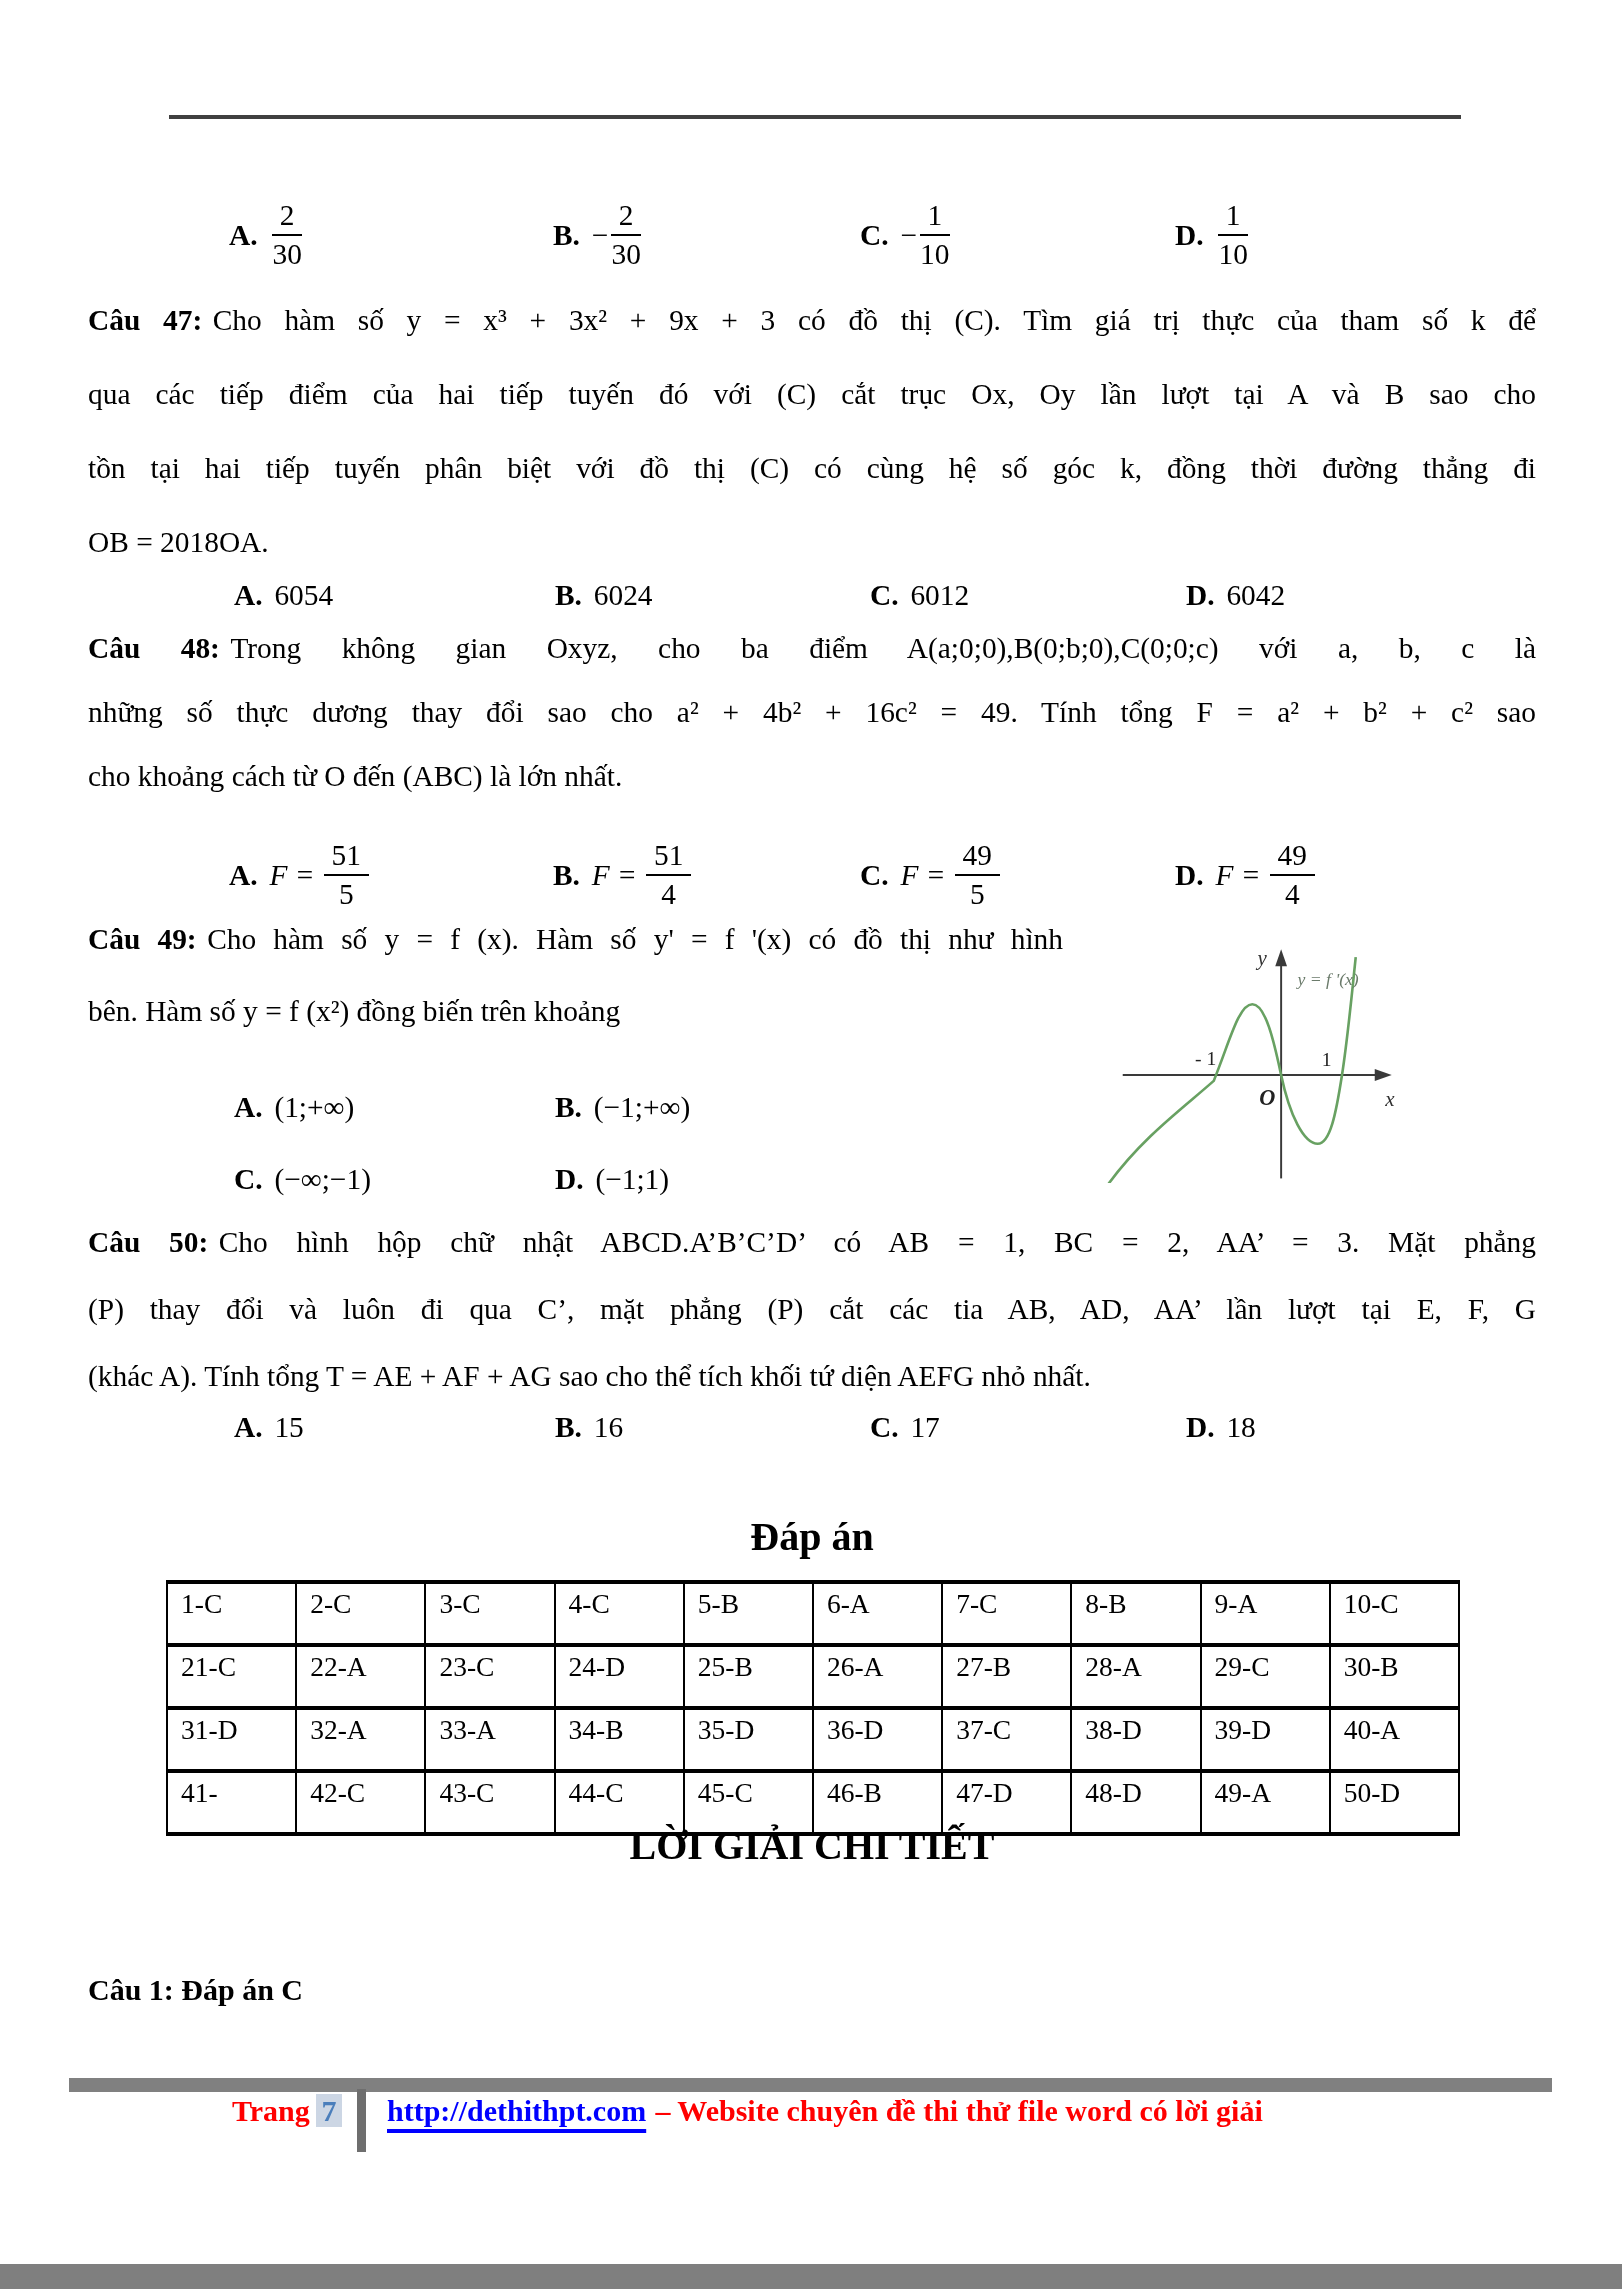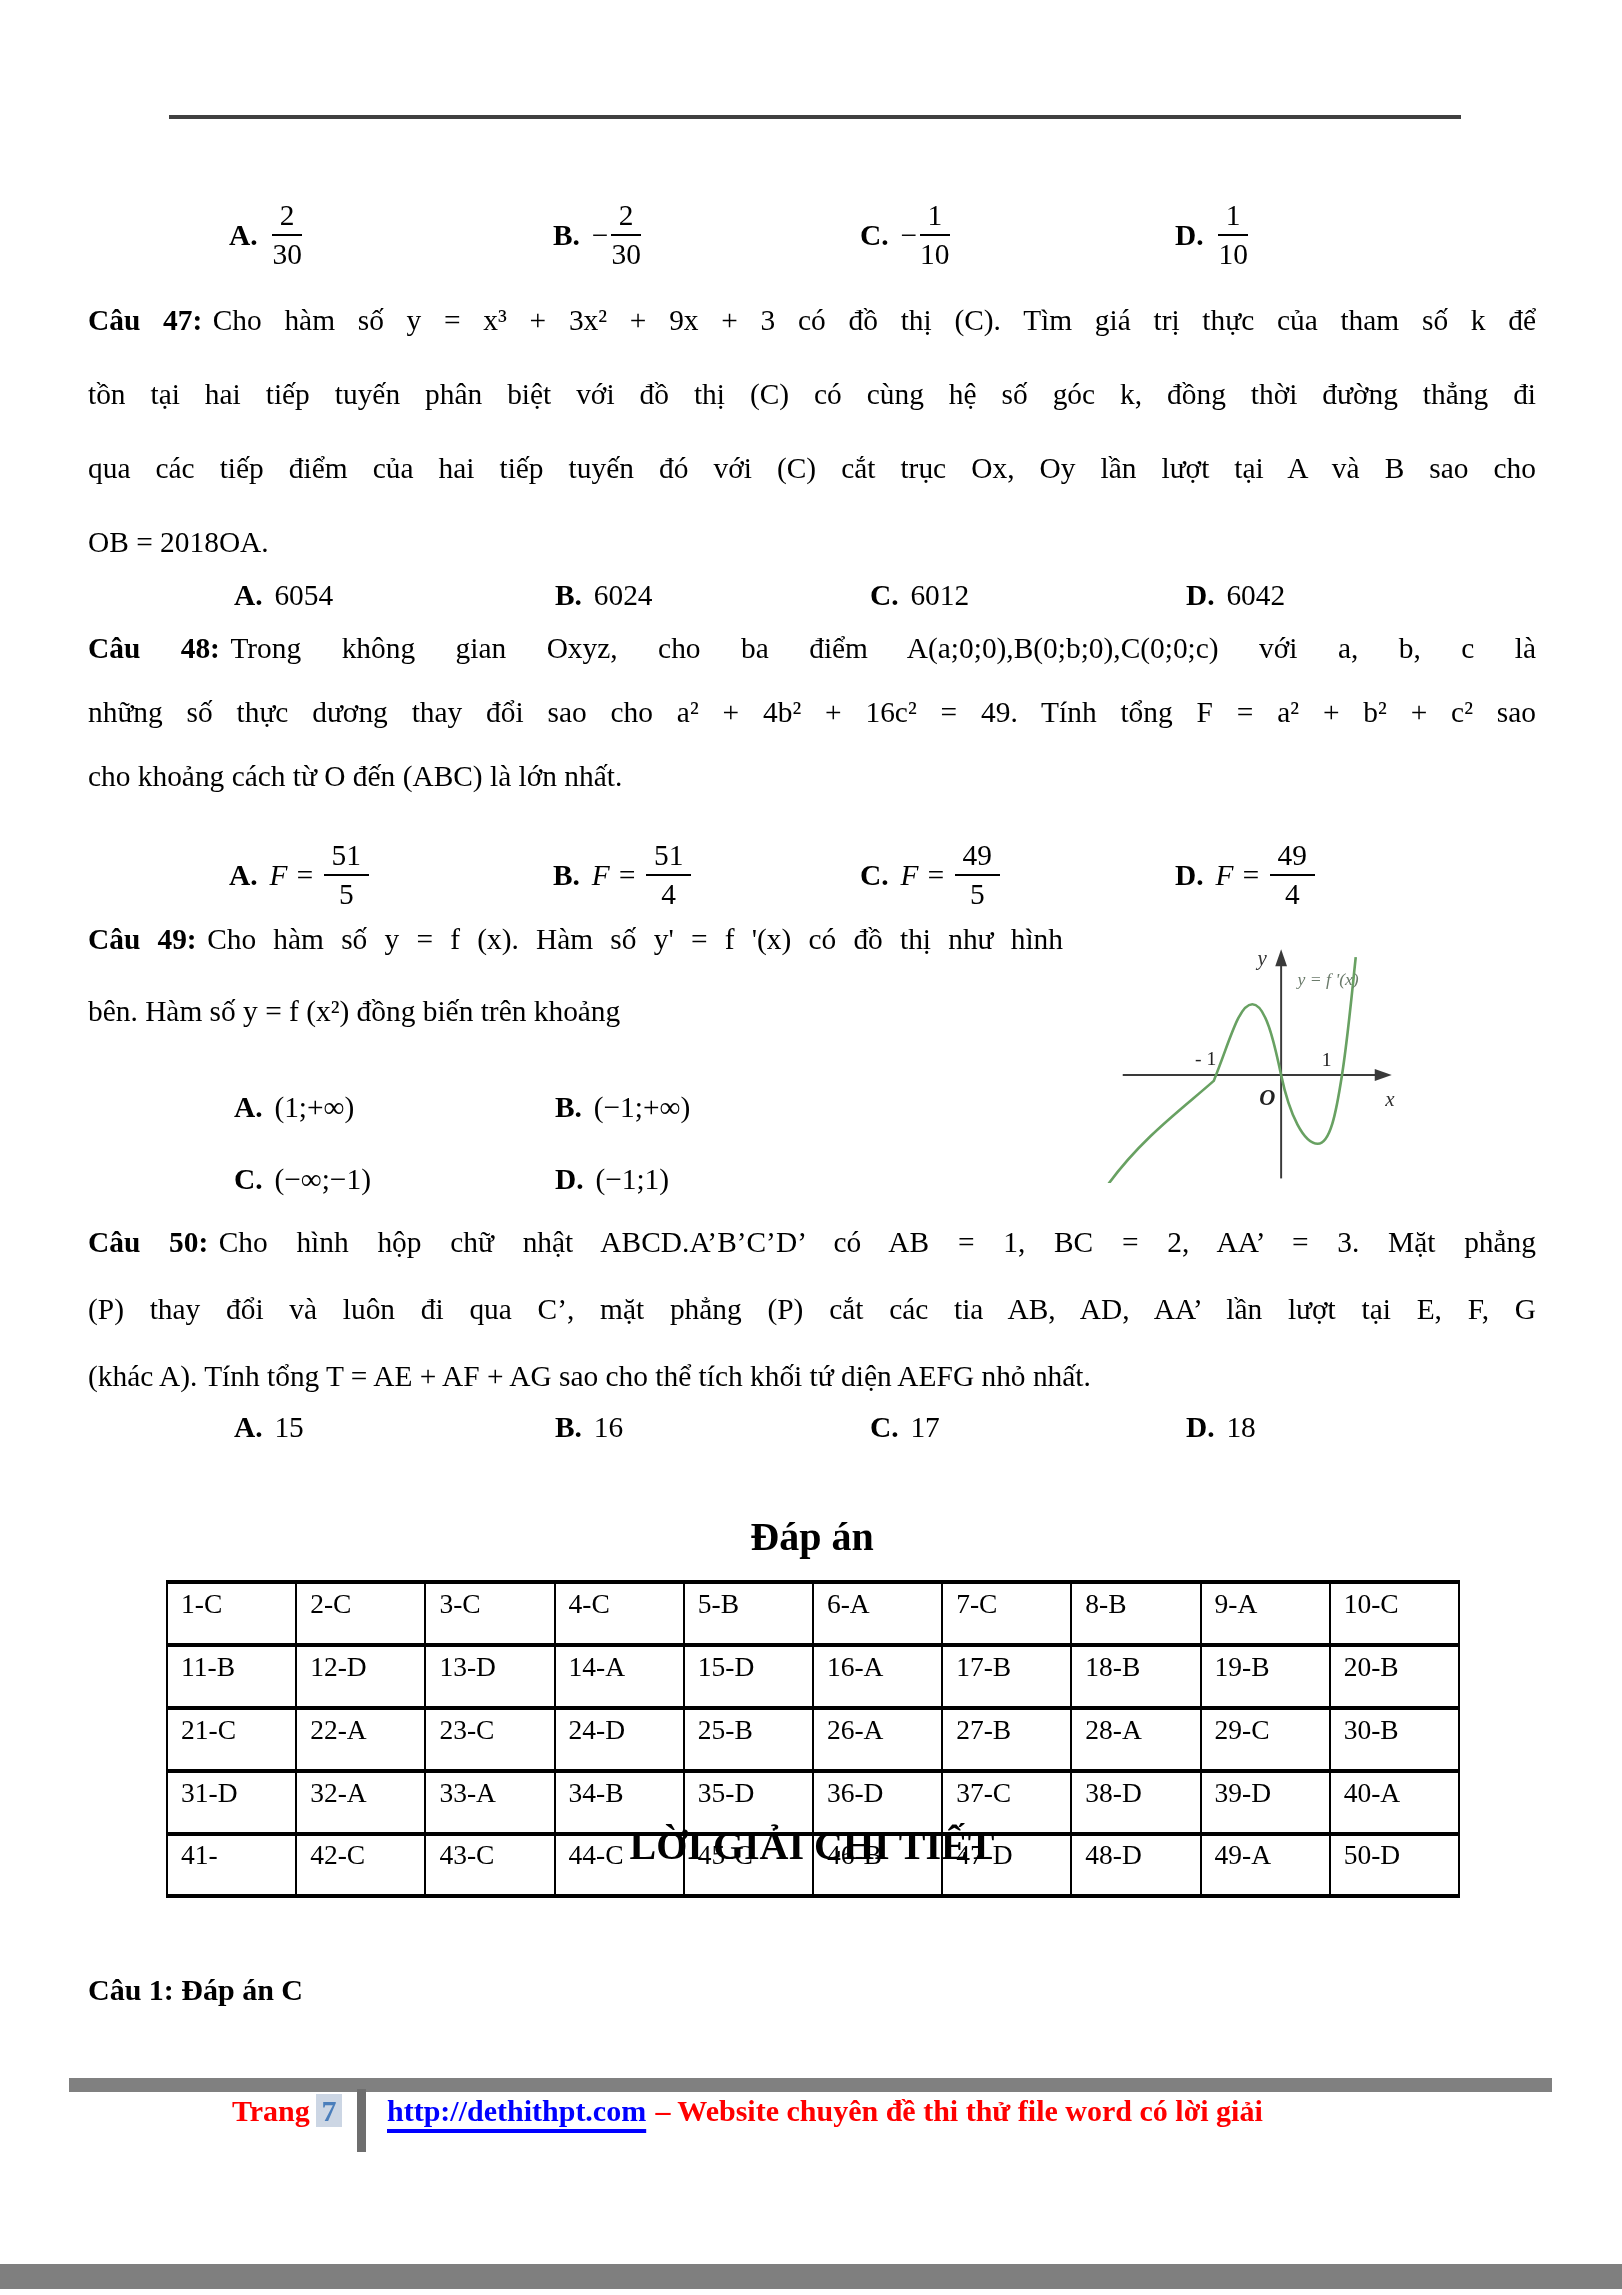--- a/index.html
+++ b/index.html
@@ -86,22 +86,22 @@
         <span class="num">1</span>
         <span class="den">10</span>
       </span>
     </span>
   </div>
 
   <div class="para" style="top:283px;line-height:74px;">
     <div class="pline">
       <b class="qnum">Câu 47:</b><span>Cho hàm số y = x³ + 3x² + 9x + 3 có đồ thị (C). Tìm giá trị thực của tham số k để</span>
     </div>
+    <div class="pline">qua các tiếp điểm của hai tiếp tuyến đó với (C) cắt trục Ox, Oy lần lượt tại A và B sao cho</div>
     <div class="pline">tồn tại hai tiếp tuyến phân biệt với đồ thị (C) có cùng hệ số góc k, đồng thời đường thẳng đi</div>
-    <div class="pline">qua các tiếp điểm của hai tiếp tuyến đó với (C) cắt trục Ox, Oy lần lượt tại A và B sao cho</div>
     <div class="pline last">OB = 2018OA.</div>
   </div>
 
   <div class="optrow" style="top:575px;height:41px;">
     <span class="opt" style="left:234px;">
       <b class="olabel">A.</b>
       <span>6054</span>
     </span>
     <span class="opt" style="left:555px;">
       <b class="olabel">B.</b>
@@ -248,32 +248,20 @@
       <td>1-C</td>
       <td>2-C</td>
       <td>3-C</td>
       <td>4-C</td>
       <td>5-B</td>
       <td>6-A</td>
       <td>7-C</td>
       <td>8-B</td>
       <td>9-A</td>
       <td>10-C</td>
-    </tr>
-    <tr>
-      <td>11-B</td>
-      <td>12-D</td>
-      <td>13-D</td>
-      <td>14-A</td>
-      <td>15-D</td>
-      <td>16-A</td>
-      <td>17-B</td>
-      <td>18-B</td>
-      <td>19-B</td>
-      <td>20-B</td>
     </tr>
     <tr>
       <td>21-C</td>
       <td>22-A</td>
       <td>23-C</td>
       <td>24-D</td>
       <td>25-B</td>
       <td>26-A</td>
       <td>27-B</td>
       <td>28-A</td>

